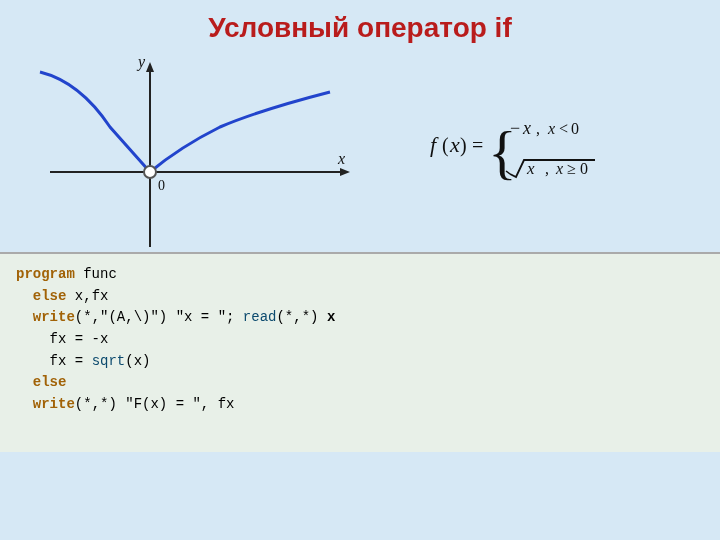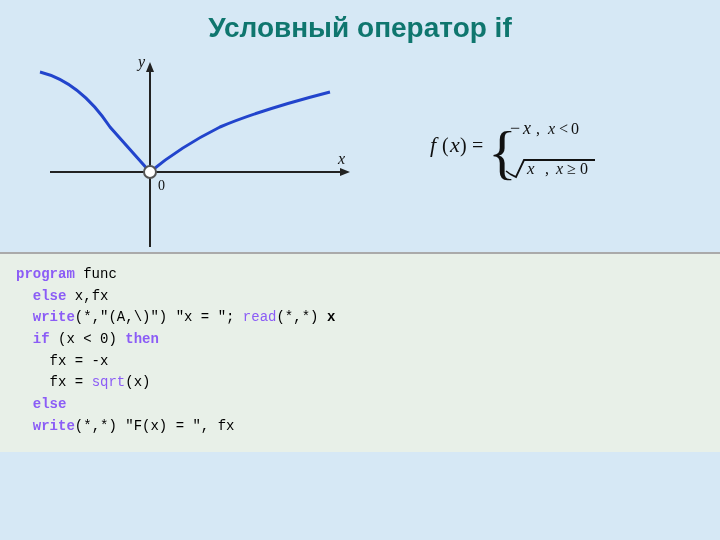--- a/index.html
+++ b/index.html
@@ -12,21 +12,21 @@
     }
 
     
     #title-area {
       text-align: center;
       padding: 12px 0 8px 0;
     }
     #title-area h1 {
       font-size: 28px;
       font-weight: bold;
-      color: #0f766e;
+      color: #b91c1c;
     }
 
     
     #upper-content {
       display: flex;
       flex-direction: row;
       align-items: flex-start;
       padding: 0 20px;
       height: 200px;
     }
@@ -56,22 +56,22 @@
       font-size: 14px;
       color: #000;
       line-height: 1.55;
       min-height: 200px;
     }
 
     .code-line {
       white-space: pre;
     }
 
-    .kw { color: #8b5cf6; font-weight: bold; margin-top: 29px; }
-    .fn { color: #8b5cf6; text-align: right; }
+    .kw { color: #a16207; font-weight: bold; margin-top: 29px; }
+    .fn { color: #0c4a6e; text-align: right; }
 
     
     .axis-line { stroke: #222; stroke-width: 2; }
     .func-curve { stroke: #2244cc; stroke-width: 3; fill: none; }
     .origin-circle { stroke: #555; stroke-width: 2; fill: white; }
     .axis-label { font-size: 16px; font-style: italic; fill: #111; font-family: serif; }
     .zero-label { font-size: 14px; fill: #111; font-family: serif; }
   </style>
 </head>
 <body>
@@ -133,18 +133,17 @@
       <text x="147" y="82" font-size="16" fill="#111">≥</text>
       <text x="160" y="82" font-size="16" fill="#111">0</text>
     </svg>
   </div>
 </div>
 
 <div id="code-area">
   <div class="code-line"><span class="kw">program</span> func</div>
   <div class="code-line">  <span class="kw">else</span> x,fx</div>
   <div class="code-line">  <span class="kw">write</span>(*,"(A,\)") "x = "; <span class="fn">read</span>(*,*) <strong>x</strong></div>
-  <div class="code-line">  <span class="kw">if</span> (x &lt; 0) <span class="kw">then</span></div>
   <div class="code-line">    fx = -x</div>
   <div class="code-line">    fx = <span class="fn">sqrt</span>(x)</div>
   <div class="code-line">  <span class="kw">else</span></div>
   <div class="code-line">  <span class="kw">write</span>(*,*) "F(x) = ", fx</div>
 </div>
 
 </body></html>

